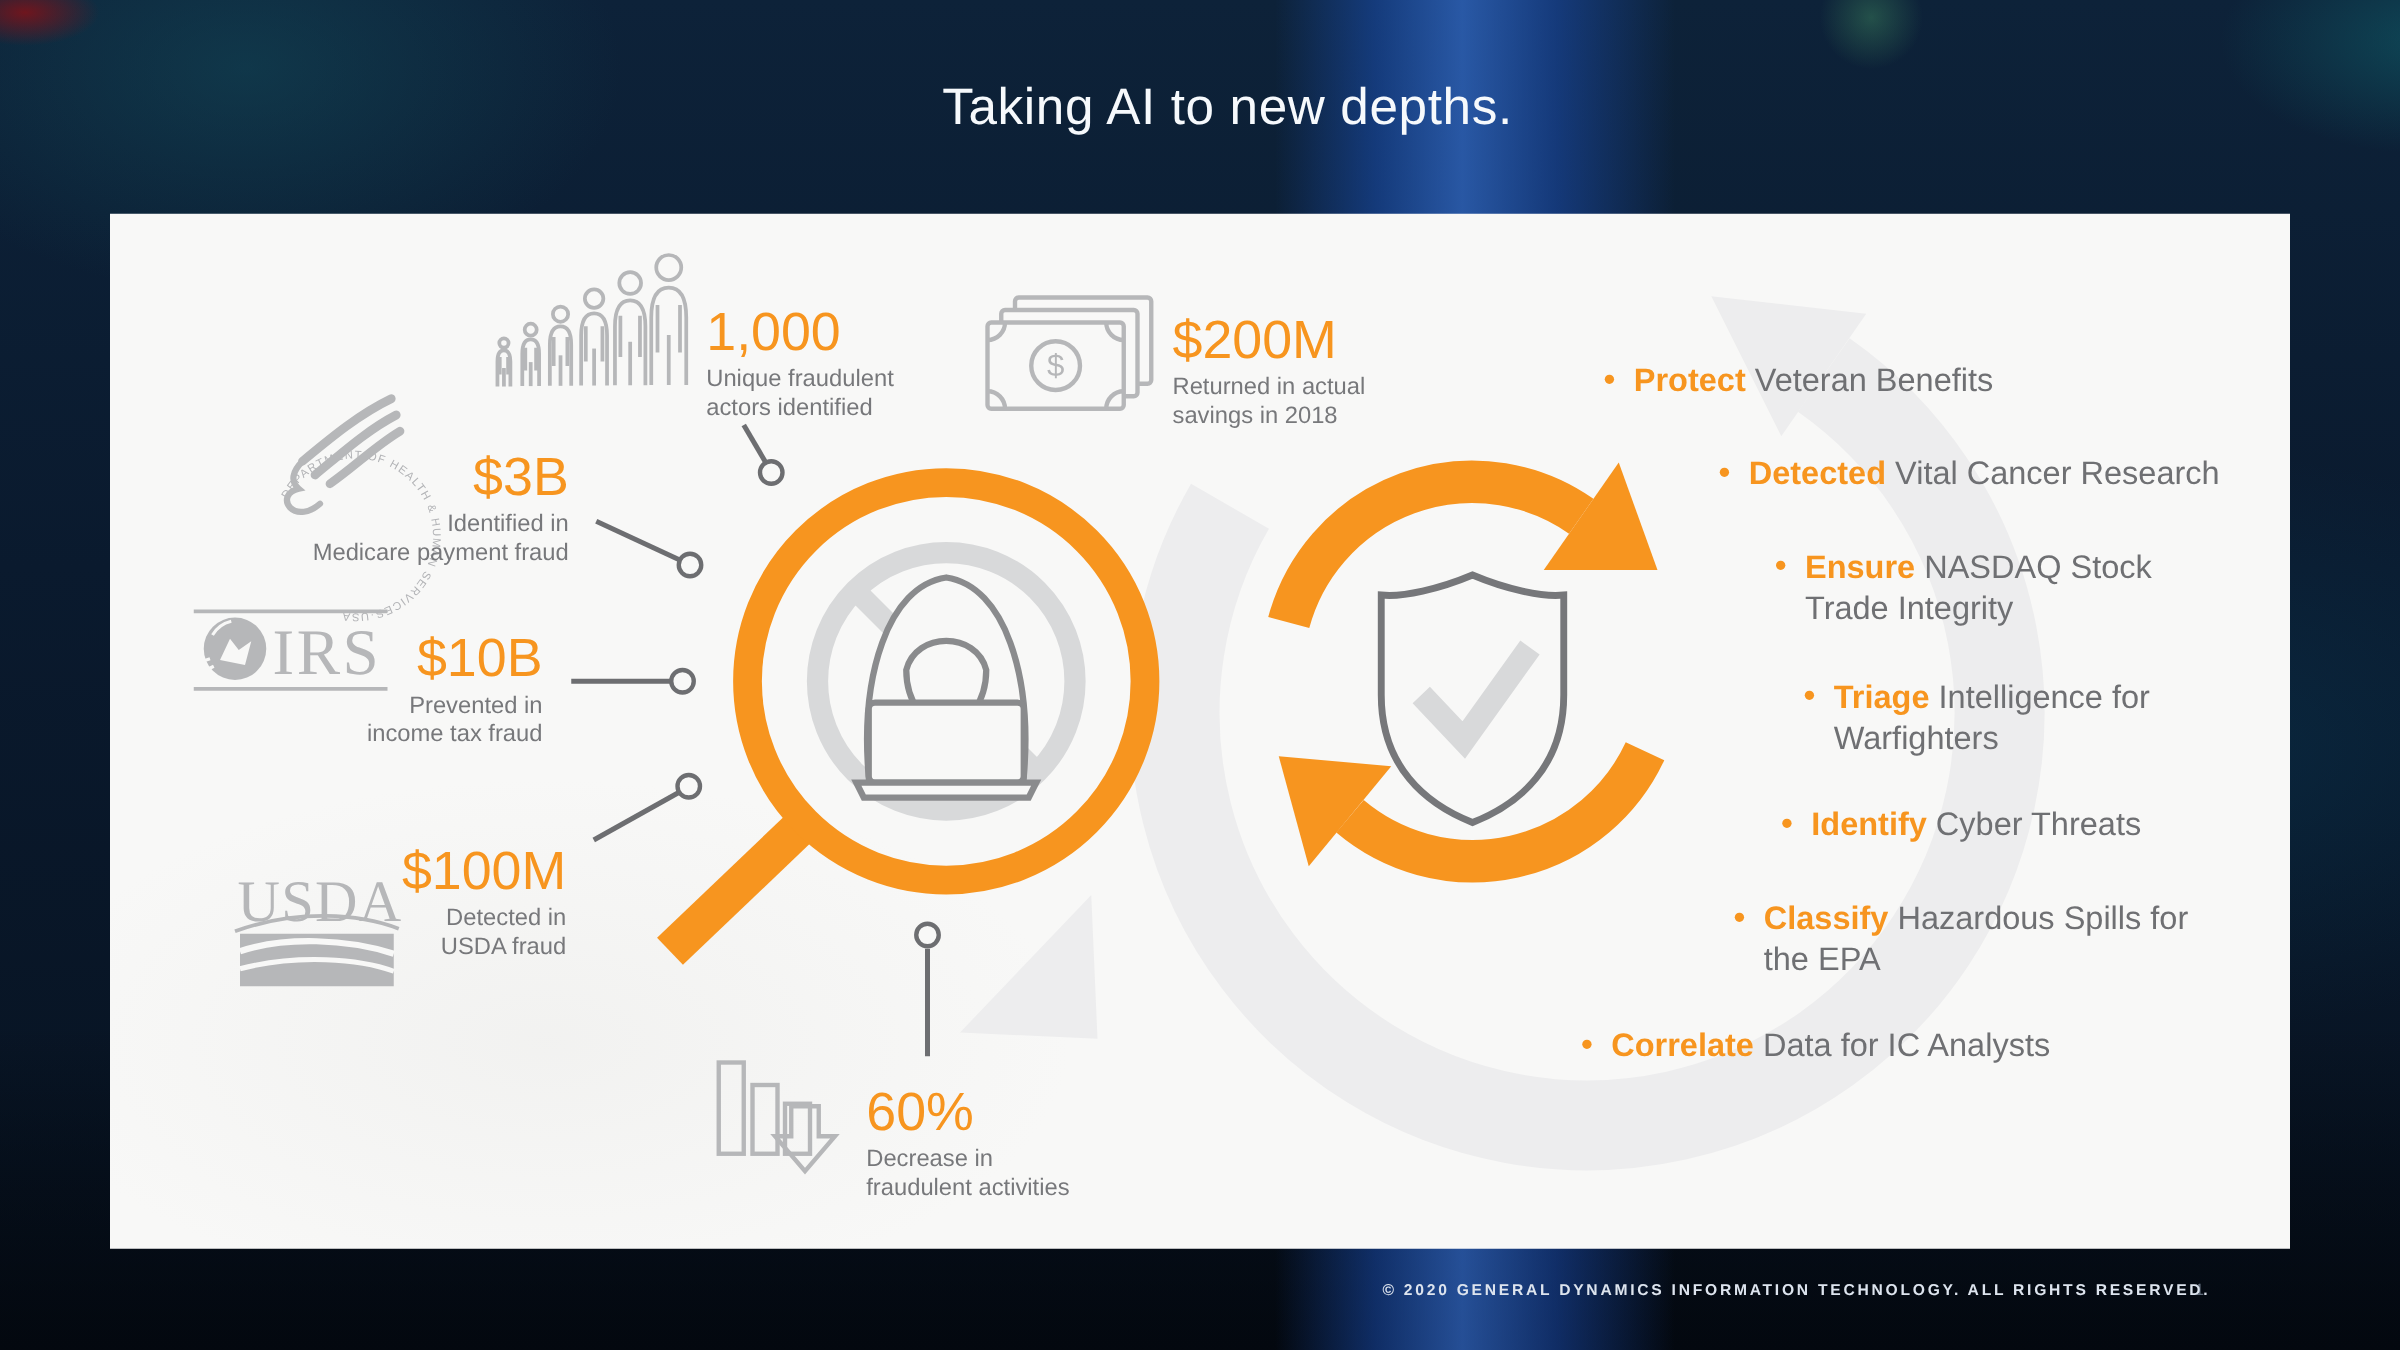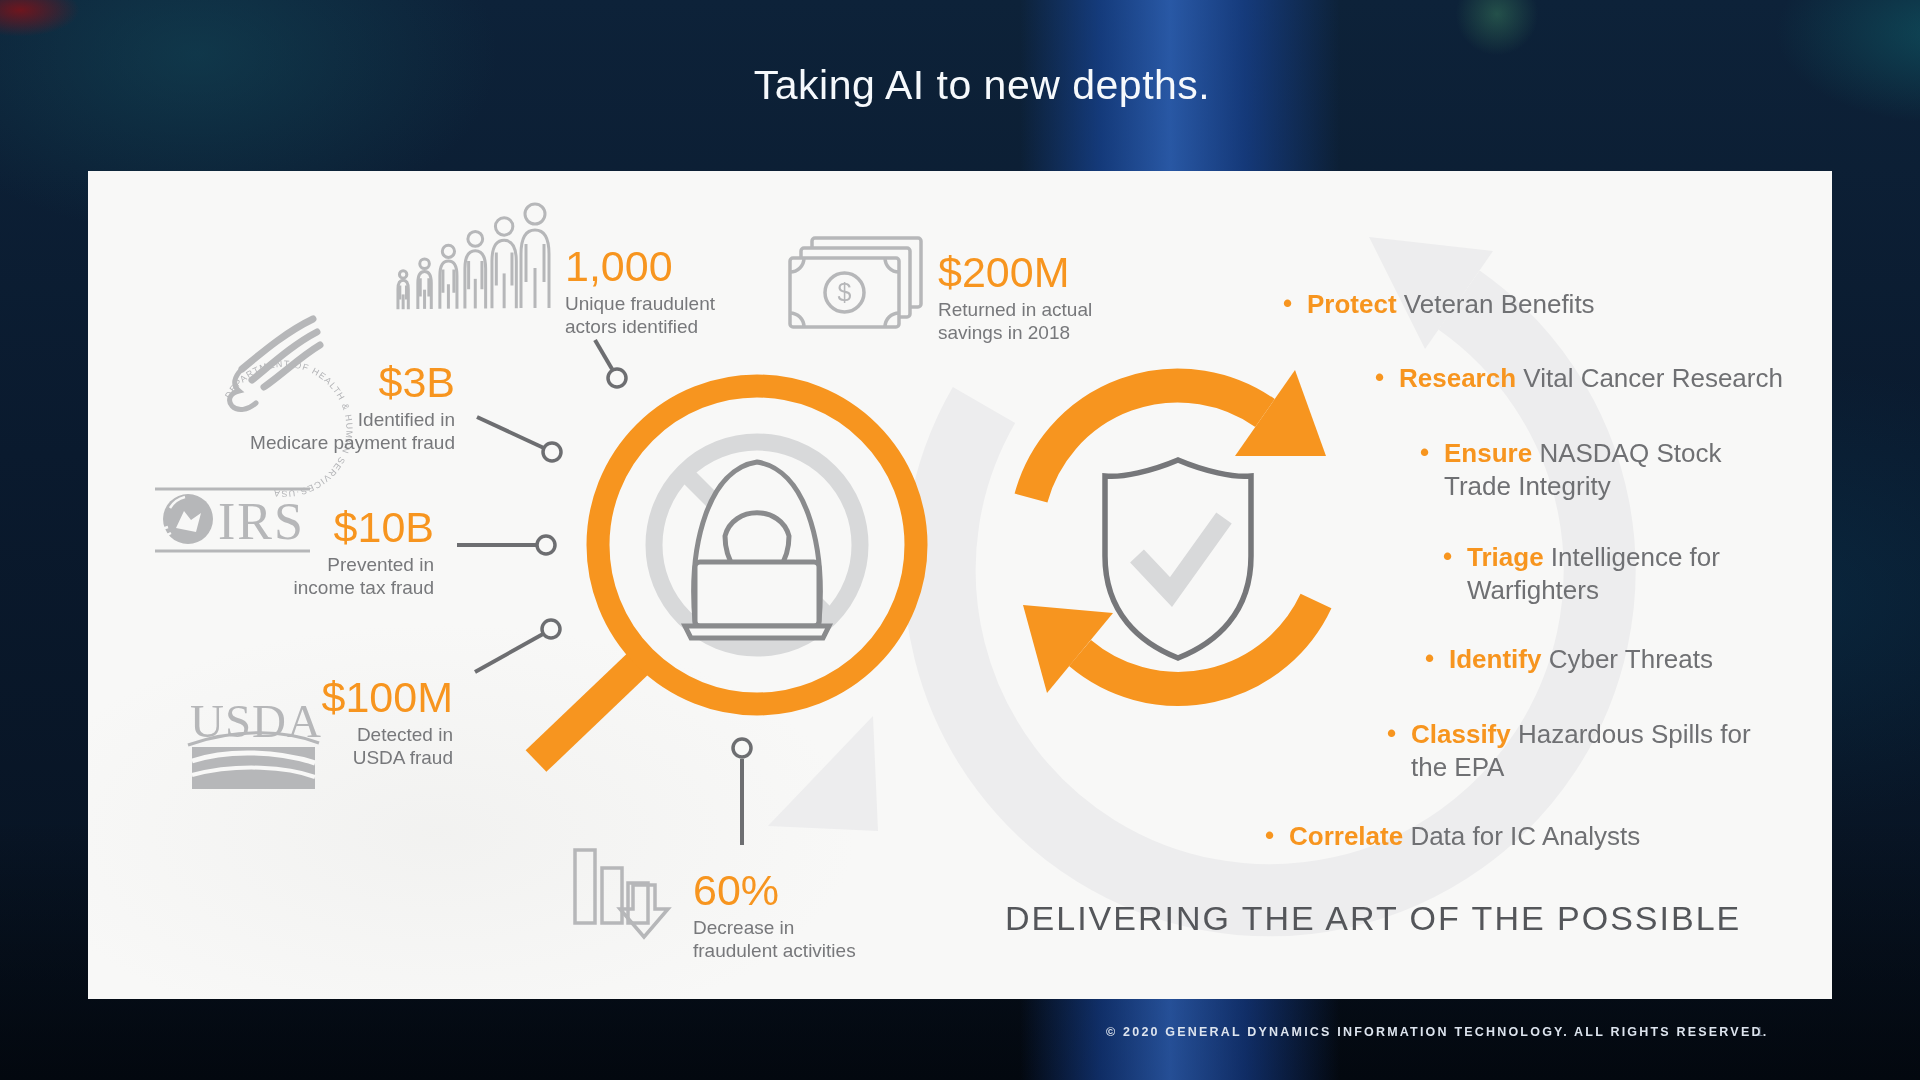--- a/index.html
+++ b/index.html
@@ -191,36 +191,35 @@
     <div class="stat" style="left:605px;top:696px;">
       <div class="val">60%</div>
       <div class="cap">Decrease in
 fraudulent activities</div>
     </div>
 
     <div class="mission" style="left:1195px;top:117px;width:430px;">
       <span class="dot">•</span><span class="kw">Protect</span><span class="rest"> Veteran Benefits</span>
     </div>
     <div class="mission" style="left:1287px;top:191px;width:480px;">
-      <span class="dot">•</span><span class="kw">Research</span><span class="rest"> Vital Cancer Research</span>
+      <span class="dot">•</span><span class="kw">Detected</span><span class="rest"> Vital Cancer Research</span>
     </div>
     <div class="mission" style="left:1332px;top:266px;width:285px;">
       <span class="dot">•</span><span class="kw">Ensure</span><span class="rest"> NASDAQ Stock Trade Integrity</span>
     </div>
     <div class="mission" style="left:1355px;top:370px;width:300px;">
       <span class="dot">•</span><span class="kw">Triage</span><span class="rest"> Intelligence for Warfighters</span>
     </div>
     <div class="mission" style="left:1337px;top:472px;width:380px;">
       <span class="dot">•</span><span class="kw">Identify</span><span class="rest"> Cyber Threats</span>
     </div>
     <div class="mission" style="left:1299px;top:547px;width:350px;">
       <span class="dot">•</span><span class="kw">Classify</span><span class="rest"> Hazardous Spills for the EPA</span>
     </div>
     <div class="mission" style="left:1177px;top:649px;width:560px;">
       <span class="dot">•</span><span class="kw">Correlate</span><span class="rest"> Data for IC Analysts</span>
     </div>
 
-    <div class="tagline">DELIVERING THE ART OF THE POSSIBLE</div>
   </div>
 
   <div class="footer-copy">© 2020 GENERAL DYNAMICS INFORMATION TECHNOLOGY. ALL RIGHTS RESERVED.</div>
   <div class="page-num">1</div>
 </div>
 
 </body></html>

